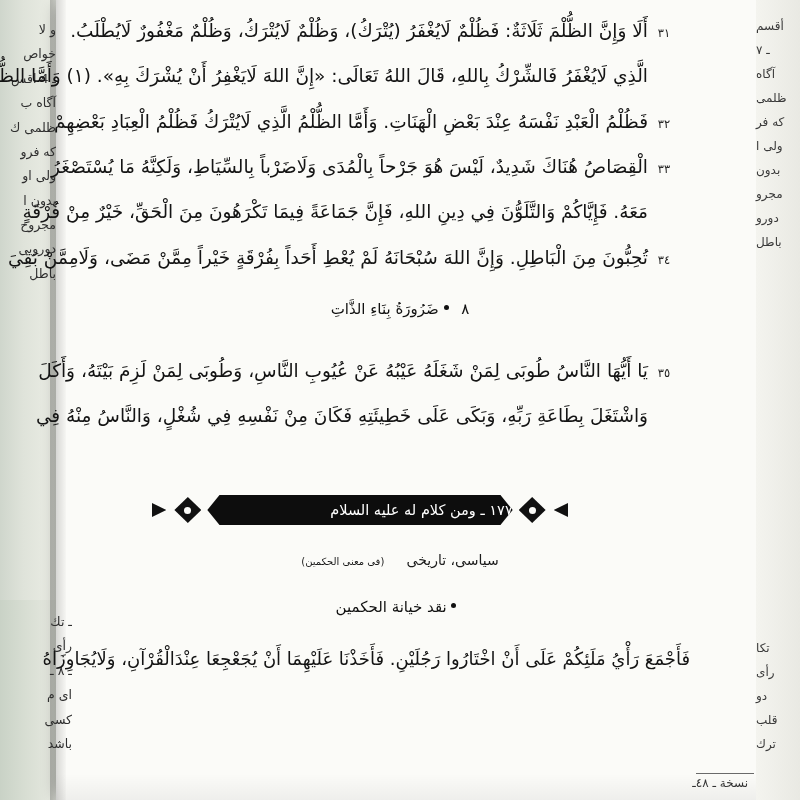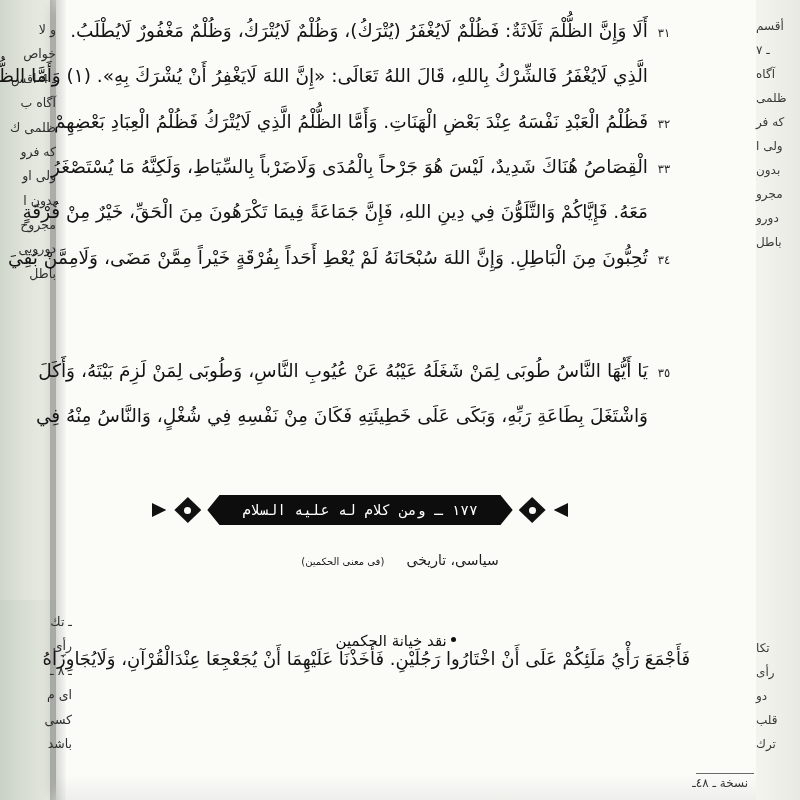--- a/index.html
+++ b/index.html
@@ -136,23 +136,21 @@
     align-items: center;
     justify-content: center;
   }
   .orn-band {
     position: relative;
     width: 340px;
     height: 30px;
     background: #0d0d0d;
     display: flex;
     align-items: center;
-    justify-content: center;
     clip-path: polygon(0% 50%, 4% 0%, 96% 0%, 100% 50%, 96% 100%, 4% 100%);
-    font-family: Liberation Mono, monospace;
   }
   .orn-band .label {
     color: #fff;
     font-size: 14.5px;
     letter-spacing: 0.5px;
     direction: rtl;
     white-space: nowrap;
   }
   .orn-side {
     width: 30px; height: 26px;
@@ -296,20 +294,25 @@
     <div class="line">
       <span class="num"></span>
       <span class="txt">مَعَهُ. فَإِيَّاكُمْ وَالتَّلَوُّنَ فِي دِينِ اللهِ، فَإِنَّ جَمَاعَةً فِيمَا تَكْرَهُونَ مِنَ الْحَقِّ، خَيْرٌ مِنْ فُرْقَةٍ</span>
     </div>
     <div class="line">
       <span class="num">٣٤</span>
       <span class="txt">تُحِبُّونَ مِنَ الْبَاطِلِ. وَإِنَّ اللهَ سُبْحَانَهُ لَمْ يُعْطِ أَحَداً بِفُرْقَةٍ خَيْراً مِمَّنْ مَضَى، وَلَامِمَّنْ بَقِيَ</span>
     </div>
   </div>
 
+  <div class="bullet-head" style="top:300px;">
+    <span>٨</span>
+    <span class="dot"></span>
+    <span>ضَرُورَةُ بِنَاءِ الذَّاتِ</span>
+  </div>
 
   <div class="body-block numbered" style="top:348px;">
     <div class="line">
       <span class="num">٣٥</span>
       <span class="txt">يَا أَيُّهَا النَّاسُ طُوبَى لِمَنْ شَغَلَهُ عَيْبُهُ عَنْ عُيُوبِ النَّاسِ، وَطُوبَى لِمَنْ لَزِمَ بَيْتَهُ، وَأَكَلَ</span>
     </div>
     <div class="line">
       <span class="num"></span>
       <span class="txt">وَاشْتَغَلَ بِطَاعَةِ رَبِّهِ، وَبَكَى عَلَى خَطِيئَتِهِ فَكَانَ مِنْ نَفْسِهِ فِي شُغْلٍ، وَالنَّاسُ مِنْهُ فِي</span>
     </div>
@@ -327,21 +330,21 @@
     <div class="orn-side"></div>
     <div class="orn-tip flip"></div>
   </div>
 
   <div class="subcaption">
     <span>سياسى، تاريخى</span>
     &nbsp;&nbsp;&nbsp;
     <span class="paren">(فى معنى الحكمين)</span>
   </div>
 
-  <div class="bullet-head" style="top:632px; text-align:center;">
+  <div class="bullet-head" style="top:598px; text-align:center;">
     <span class="dot"></span>
     <span>نقد خيانة الحكمين</span>
   </div>
 
   <div class="body-block lower-body">
     <div class="line">فَأَجْمَعَ رَأْيُ مَلَئِكُمْ عَلَى أَنْ اخْتَارُوا رَجُلَيْنِ. فَأَخَذْنَا عَلَيْهِمَا أَنْ يُجَعْجِعَا عِنْدَالْقُرْآنِ، وَلَايُجَاوِزَاهُ</div>
   </div>
 
   <div class="footer-rule"></div>
   <div class="folio">

